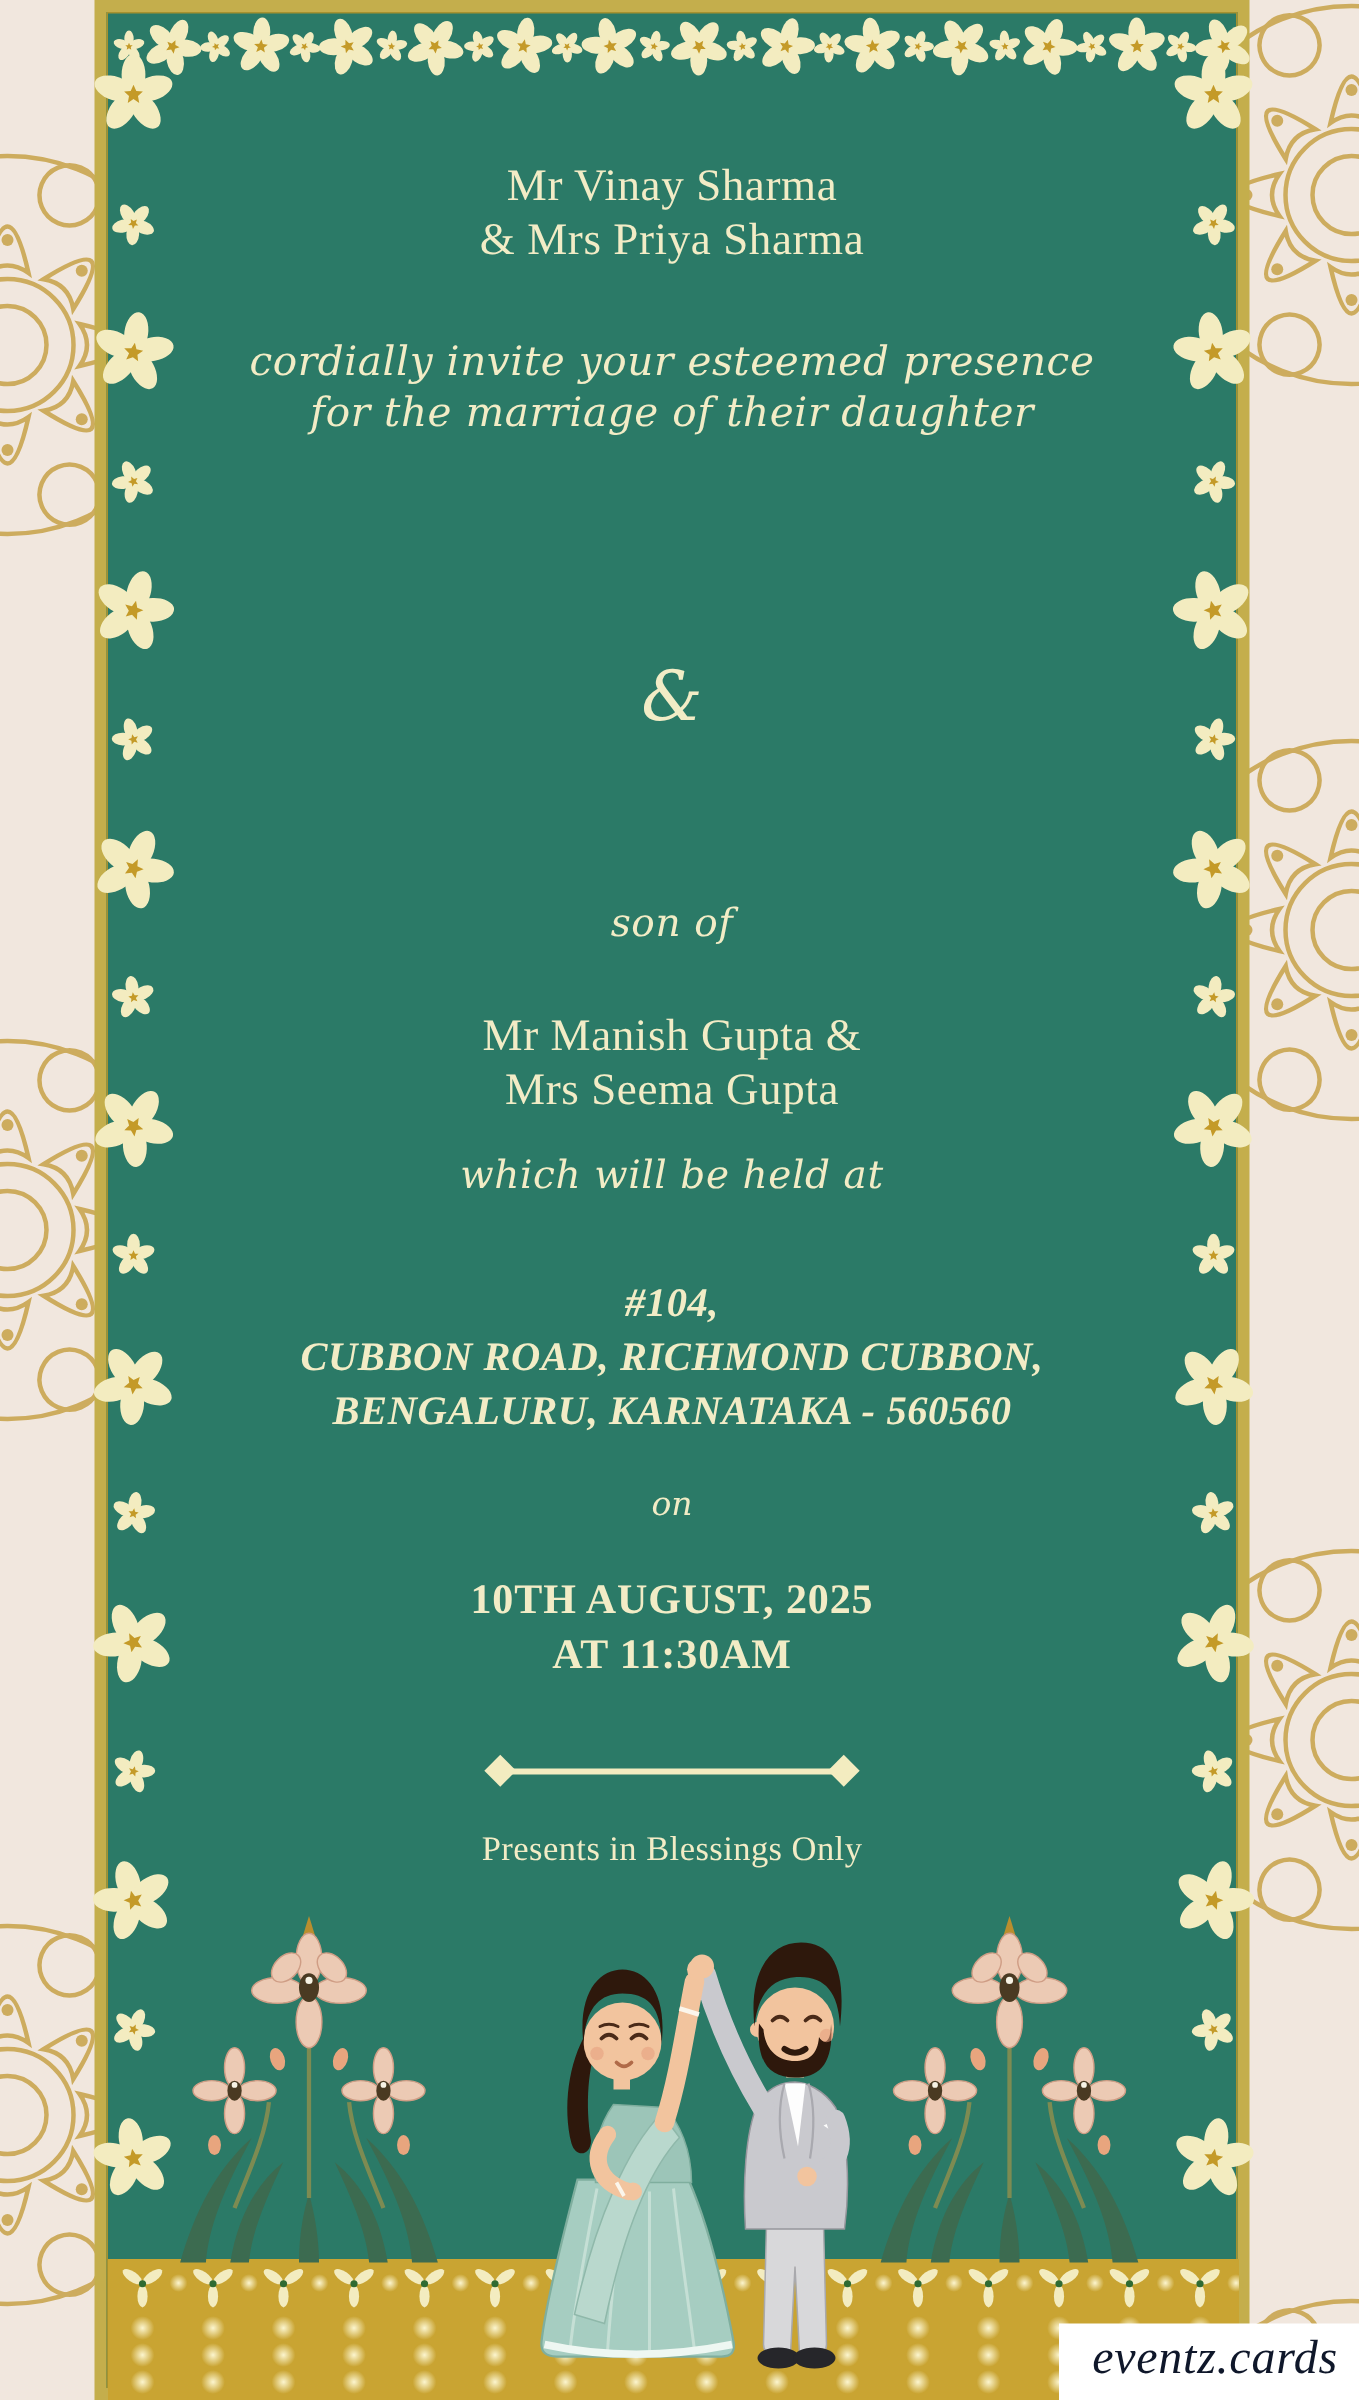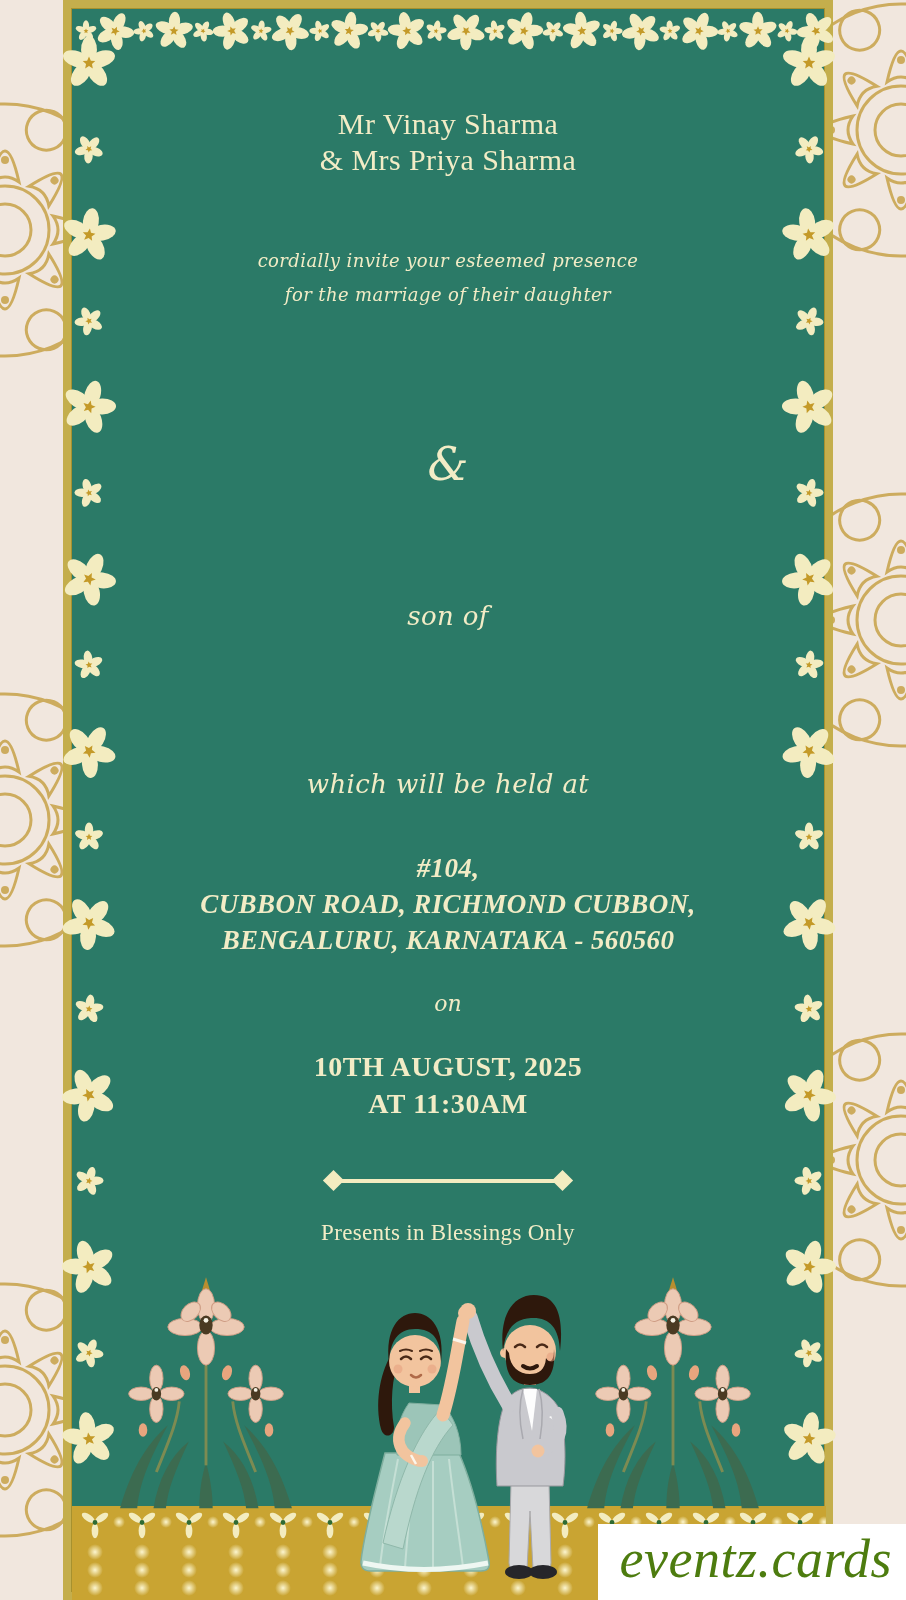--- a/index.html
+++ b/index.html
@@ -11,40 +11,40 @@
          background:var(--margin-cream);font-family:"Liberation Serif",serif;}
   .mandala{position:absolute;z-index:0;}
   .card{position:absolute;left:63px;top:0;width:770px;height:1600px;
         background:var(--frame-gold);z-index:1;}
   .panel{position:absolute;left:8px;top:8px;width:754px;height:1584px;
          background:var(--panel-green);border:1.5px solid #a6912f;box-sizing:border-box;}
   .deco{position:absolute;}
   .tline{position:absolute;left:0;width:100%;text-align:center;color:var(--text-cream);z-index:2;}
   .serif30{font-size:30px;line-height:1.2;letter-spacing:.4px;}
   .script{font-family:"DejaVu Serif",serif;font-style:italic;}
-  .script27{font-size:18px;line-height:1.25;letter-spacing:.4px;margin-top:25px;}
+  .script27{font-size:27px;line-height:1.25;letter-spacing:.4px;}
   .name{font-family:"DejaVu Serif",serif;font-style:italic;font-weight:bold;font-size:64px;letter-spacing:2px;}
   .amp{font-family:"DejaVu Serif",serif;font-style:italic;font-size:46px;}
   .script26{font-size:26px;letter-spacing:.4px;}
   .bold27{font-size:27px;font-weight:bold;line-height:1.32;letter-spacing:.4px;font-style:italic;}
   .script22{font-size:22px;}
   .bold28{font-size:28px;font-weight:bold;line-height:1.3;letter-spacing:.6px;}
   .note{font-size:23px;letter-spacing:.3px;margin-top:23px;}
   .divider{position:absolute;left:50%;transform:translateX(-50%);width:244px;
            display:flex;align-items:center;z-index:2;}
   .dv-diamond{width:15px;height:15px;background:var(--cream);transform:rotate(45deg);flex:none;}
   .dv-line{flex:1;height:4px;background:var(--cream);margin:0 -4px;}
   .band{position:absolute;left:0;top:1497px;width:754px;height:95px;
         background:var(--band-gold);z-index:3;overflow:hidden;}
   .glow{position:absolute;border-radius:50%;
         background:radial-gradient(circle, rgba(255,250,215,.95) 0%, rgba(255,250,215,0) 70%);}
   .watermark{position:absolute;right:0;bottom:0;background:#ffffff;z-index:10;
              padding:4px 14px 10px 22px;}
   .watermark span{font-family:"Liberation Serif",serif;font-style:italic;
-                  font-size:54px;color:#4d7c0f;letter-spacing:.5px;}
+                  font-size:32px;color:#0f172a;letter-spacing:.5px;}
   .orchid{z-index:4;}
   .couple{position:absolute;z-index:5;}
 </style>
 </head>
 <body>
 
 <svg width="0" height="0" style="position:absolute">
   <defs>
     <g id="flower5g">
       <g fill="var(--cream,#f3ecc0)">
@@ -120,20 +120,22 @@
       <div class="tline serif30" style="top:97px">Mr Vinay Sharma</div>
       <div class="tline serif30" style="top:133px">&amp; Mrs Priya Sharma</div>
 
       <div class="tline script script27" style="top:216px">cordially invite your esteemed presence</div>
       <div class="tline script script27" style="top:250px">for the marriage of their daughter</div>
 
       <div class="tline amp" style="top:428px">&amp;</div>
 
       <div class="tline script script26" style="top:592px">son of</div>
 
+      <div class="tline serif30" style="top:664px">Mr Manish Gupta &amp;</div>
+      <div class="tline serif30" style="top:700px">Mrs Seema Gupta</div>
 
       <div class="tline script script26" style="top:760px">which will be held at</div>
 
       <div class="tline bold27" style="top:842px">#104,</div>
       <div class="tline bold27" style="top:878px">CUBBON ROAD, RICHMOND CUBBON,</div>
       <div class="tline bold27" style="top:914px">BENGALURU, KARNATAKA - 560560</div>
 
       <div class="tline script script22" style="top:982px">on</div>
 
       <div class="tline bold28" style="top:1040px">10TH AUGUST, 2025</div>

